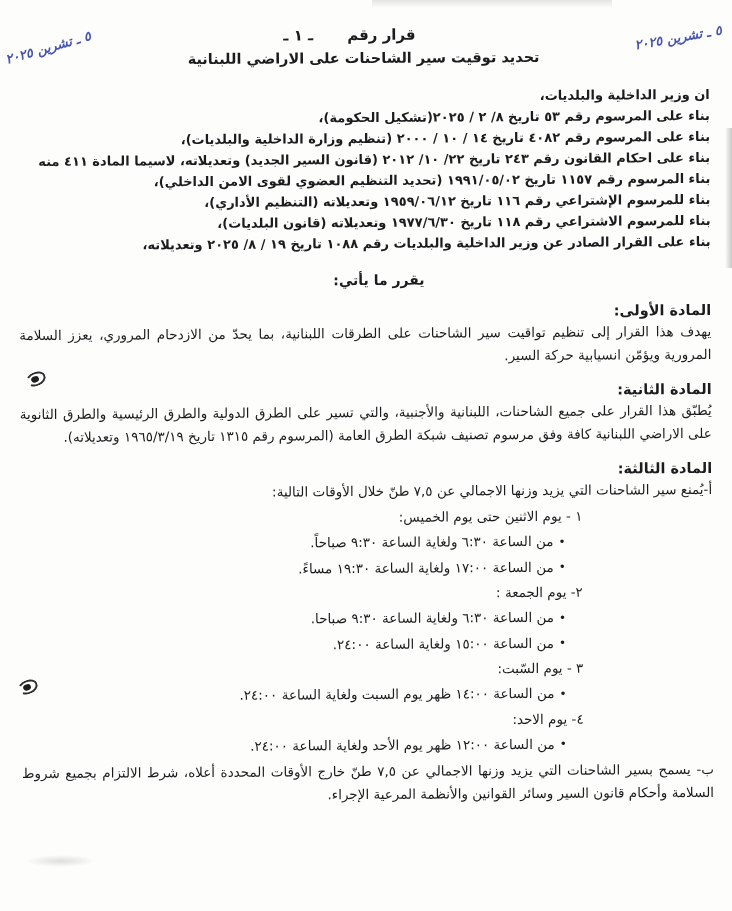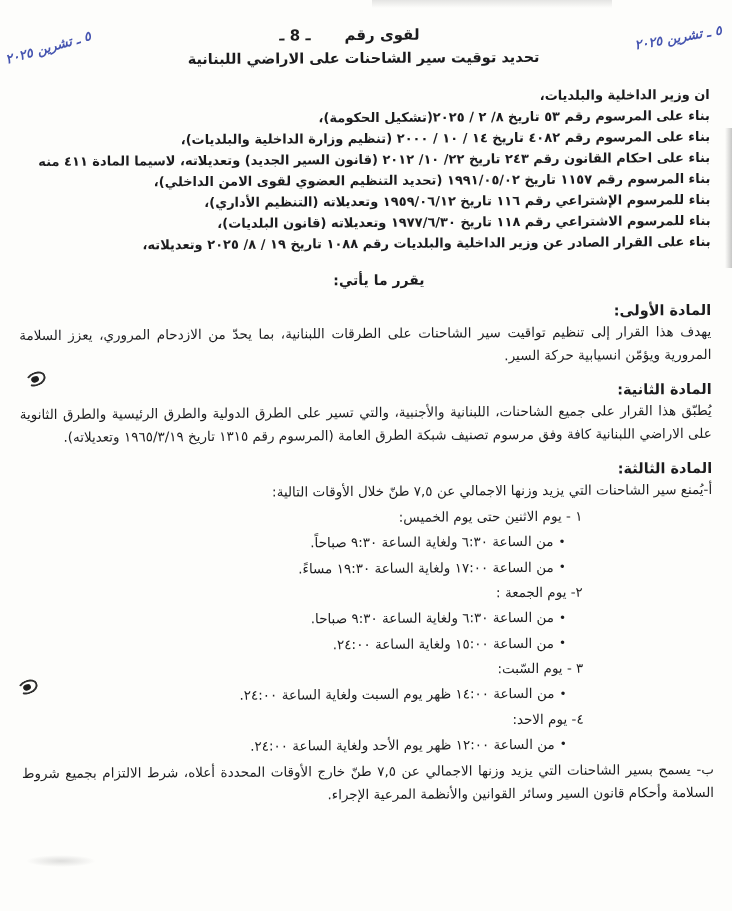--- a/index.html
+++ b/index.html
@@ -69,22 +69,22 @@
   <div class="hand hand-right">٥ ـ تشرين ٢٠٢٥</div>
   <div class="hand hand-left">٥ ـ تشرين ٢٠٢٥</div>
 
   <span class="punch punch-1"></span>
   <span class="punch punch-2"></span>
 
   <div class="doc">
 
     <div class="header">
       <div class="header-line1">
-        <span>لقوى رقم</span>
-        <span>ـ 8 ـ</span>
+        <span>قرار رقم</span>
+        <span>ـ ١ ـ</span>
       </div>
       <div class="header-line2">تحديد توقيت سير الشاحنات على الاراضي اللبنانية</div>
     </div>
 
     <div class="preamble">
       <div>ان وزير الداخلية والبلديات،</div>
       <div>بناء على المرسوم رقم ٥٣ تاريخ ٨/ ٢ / ٢٠٢٥(تشكيل الحكومة)،</div>
       <div>بناء على المرسوم رقم ٤٠٨٢ تاريخ ١٤ / ١٠ / ٢٠٠٠ (تنظيم وزارة الداخلية والبلديات)،</div>
       <div>بناء على احكام القانون رقم ٢٤٣ تاريخ ٢٢/ ١٠/ ٢٠١٢ (قانون السير الجديد) وتعديلاته، لاسيما المادة ٤١١ منه</div>
       <div>بناء المرسوم رقم ١١٥٧ تاريخ ١٩٩١/٠٥/٠٢ (تحديد التنظيم العضوي لقوى الامن الداخلي)،</div>

